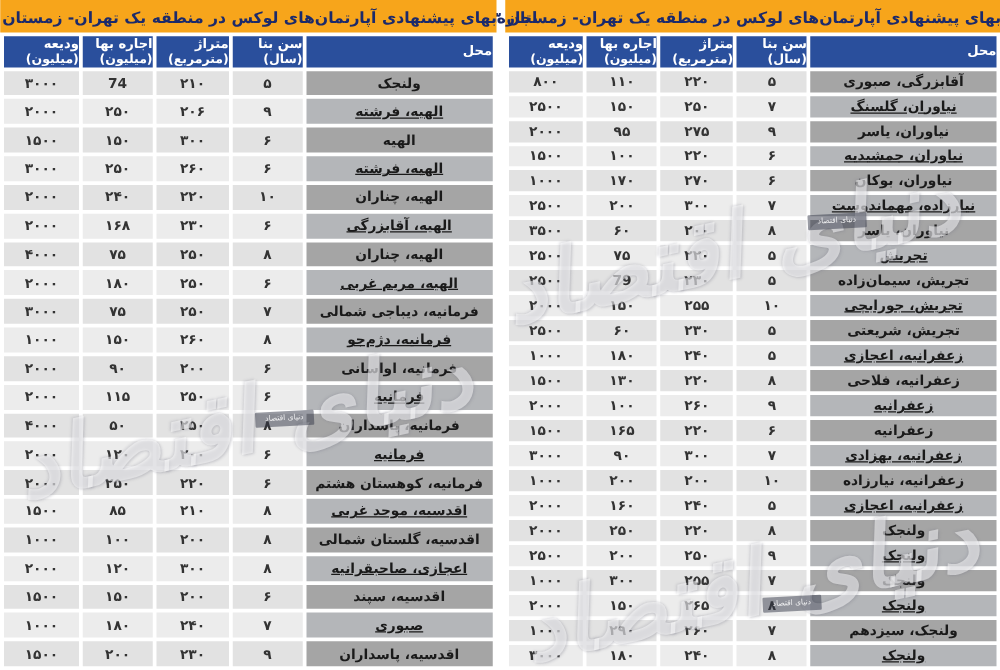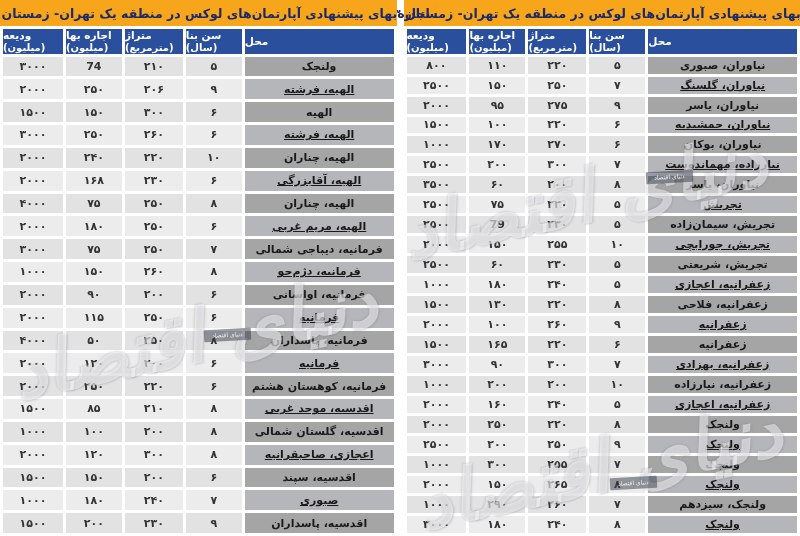--- a/index.html
+++ b/index.html
@@ -22,21 +22,21 @@
   col.c-place{width:38.5%;}
   col.c-age{width:14.5%;}
   col.c-area{width:15%;}
   col.c-rent{width:14.5%;}
   col.c-deposit{width:15.5%;}
   th{
     background:var(--header-bg,#2A4F9C);
     color:var(--header-text,#ffffff);
     font-size:10.5px;font-weight:bold;
     height:23px;padding:0;line-height:1.2;
-    text-align:left;vertical-align:middle;
+    text-align:right;vertical-align:middle;
   }
   th .h2{font-weight:bold;font-size:10px;}
   td{
     padding:0;text-align:center;vertical-align:middle;
     font-size:11px;color:#333;font-weight:bold;
     overflow:hidden;white-space:nowrap;
   }
   td.loc{font-weight:600;color:#1a1a1a;}
   tr.odd  td.loc{background:var(--loc-odd,#A5A5A5);}
   tr.even td.loc{background:var(--loc-even,#B4B6B9);text-decoration:underline;}
@@ -89,21 +89,21 @@
               <div class="h2">(میلیون)</div>
             </th>
             <th>
               <div class="h1">ودیعه</div>
               <div class="h2">(میلیون)</div>
             </th>
           </tr>
         </thead>
       <tbody>
           <tr class="odd">
-            <td class="loc">نیاوران، صبوری</td>
+            <td class="loc">آقابزرگی، صبوری</td>
             <td class="val">۵</td>
             <td class="val">۲۲۰</td>
             <td class="val">۱۱۰</td>
             <td class="val">۸۰۰</td>
           </tr>
           <tr class="even">
             <td class="loc">نیاوران، گلسنگ</td>
             <td class="val">۷</td>
             <td class="val">۲۵۰</td>
             <td class="val">۱۵۰</td>

